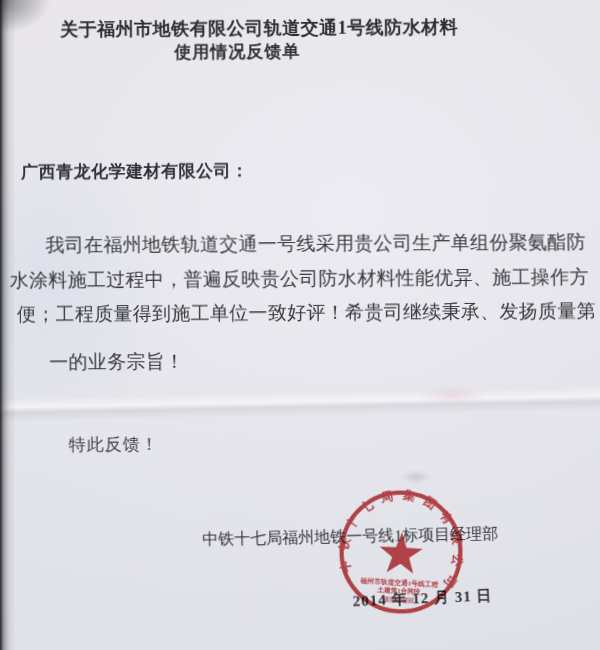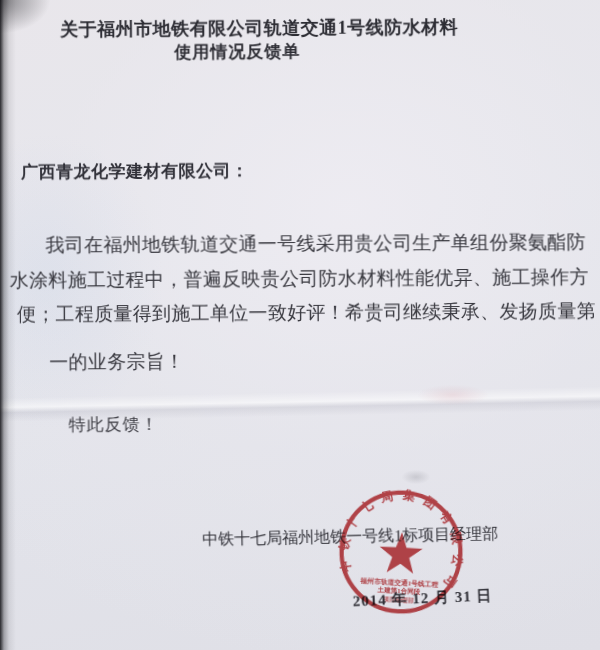--- a/index.html
+++ b/index.html
@@ -52,21 +52,21 @@
   }
   .t { position: absolute; white-space: nowrap; }
   .title1 { left: 62px;  top: 16px;  font-size: 18px; font-weight: bold; letter-spacing: 0.5px; color: #2c2c33; }
   .title2 { left: 176px; top: 40px;  font-size: 17px; font-weight: bold; letter-spacing: 1px;   color: #2c2c33; }
   .addr   { left: 22px;  top: 159px; font-size: 17px; font-weight: bold; letter-spacing: 0.5px; color: #303038; }
   .b      { font-size: 19px; letter-spacing: 0.3px; }
   .b1 { left: 46px; top: 231px; }
   .b2 { left: 10px; top: 266px; }
   .b3 { left: 17px; top: 300px; }
   .b4 { left: 8px;  top: 348px; margin-left: 41px; }
-  .closing   { left: 42px;  top: 412px; font-size: 17px; letter-spacing: 1px; padding-left: 26px; }
+  .closing   { left: 42px;  top: 432px; font-size: 17px; letter-spacing: 1px; padding-left: 26px; }
   .signature { left: 201px; top: 527px; font-size: 16px; letter-spacing: 0px; transform: rotate(-0.8deg); color: #34343b; }
   .date      { left: 351px; top: 590px; font-size: 15px; letter-spacing: 1px; transform: rotate(-2deg); color: #303037; font-weight: bold; }
 
   .stamp {
     position: absolute; left: 331px; top: 486px; width: 140px; height: 132px;
     mix-blend-mode: multiply; opacity: 0.92;
     transform: rotate(3deg);
     filter: blur(0.3px);
   }
   .stamp text, .stamp textPath { font-family: "Liberation Serif", "DejaVu Serif", serif; }

